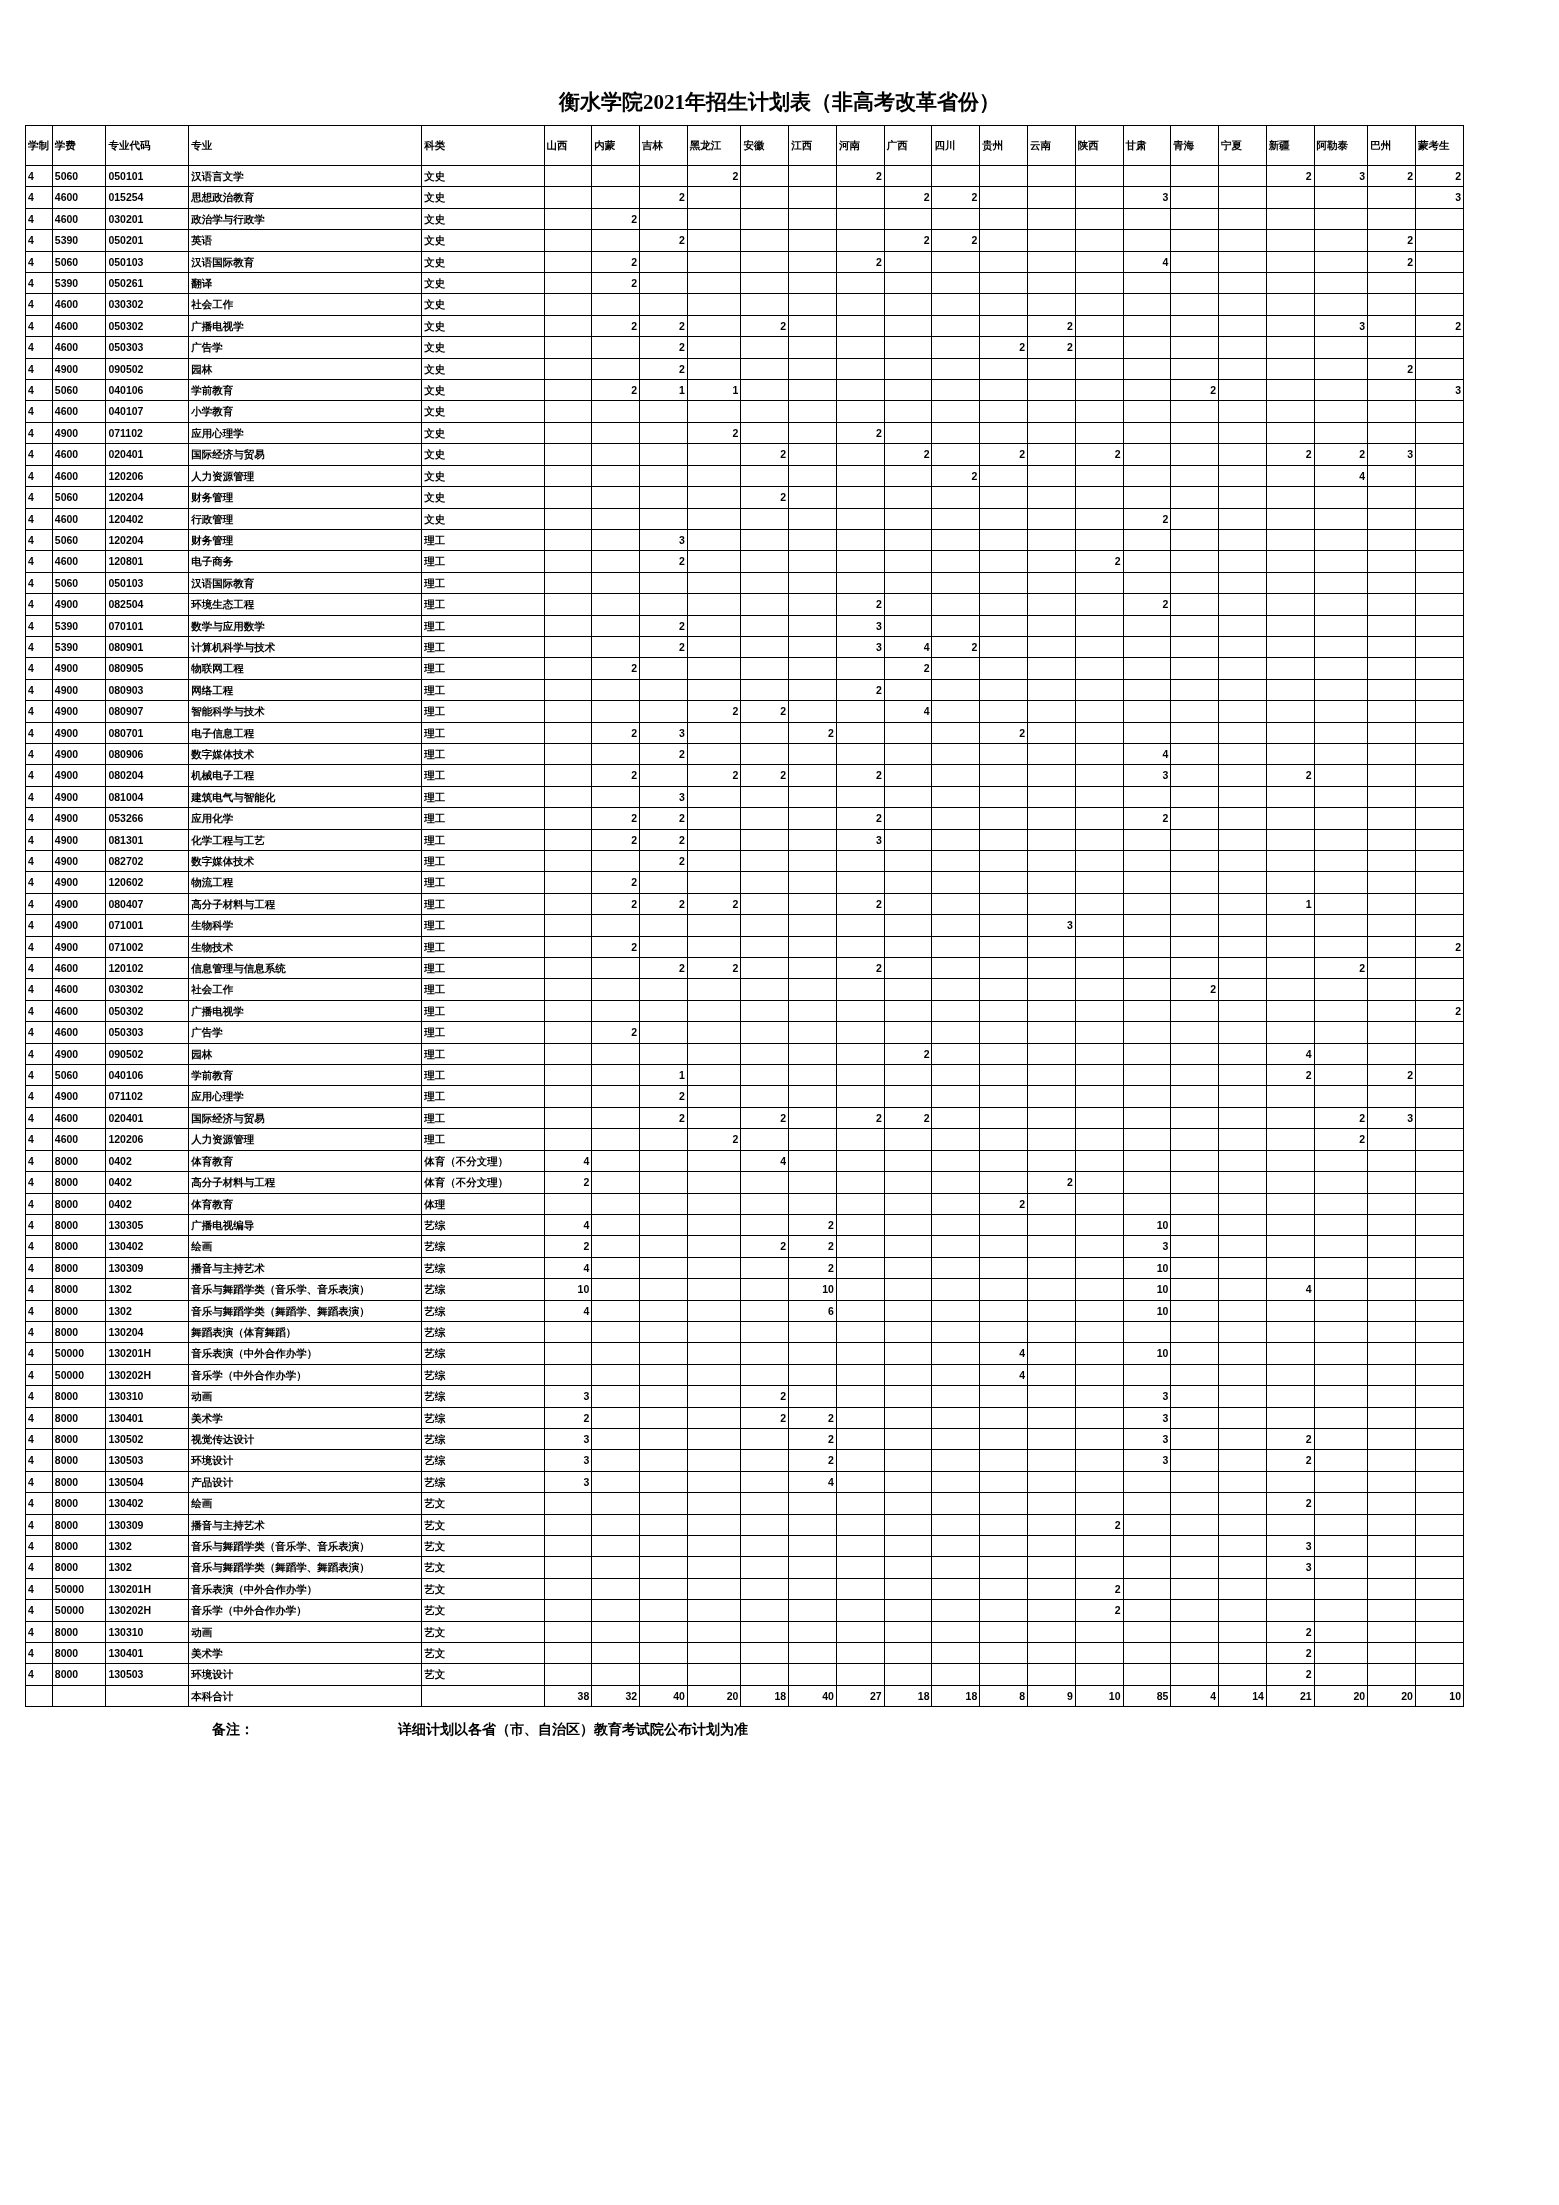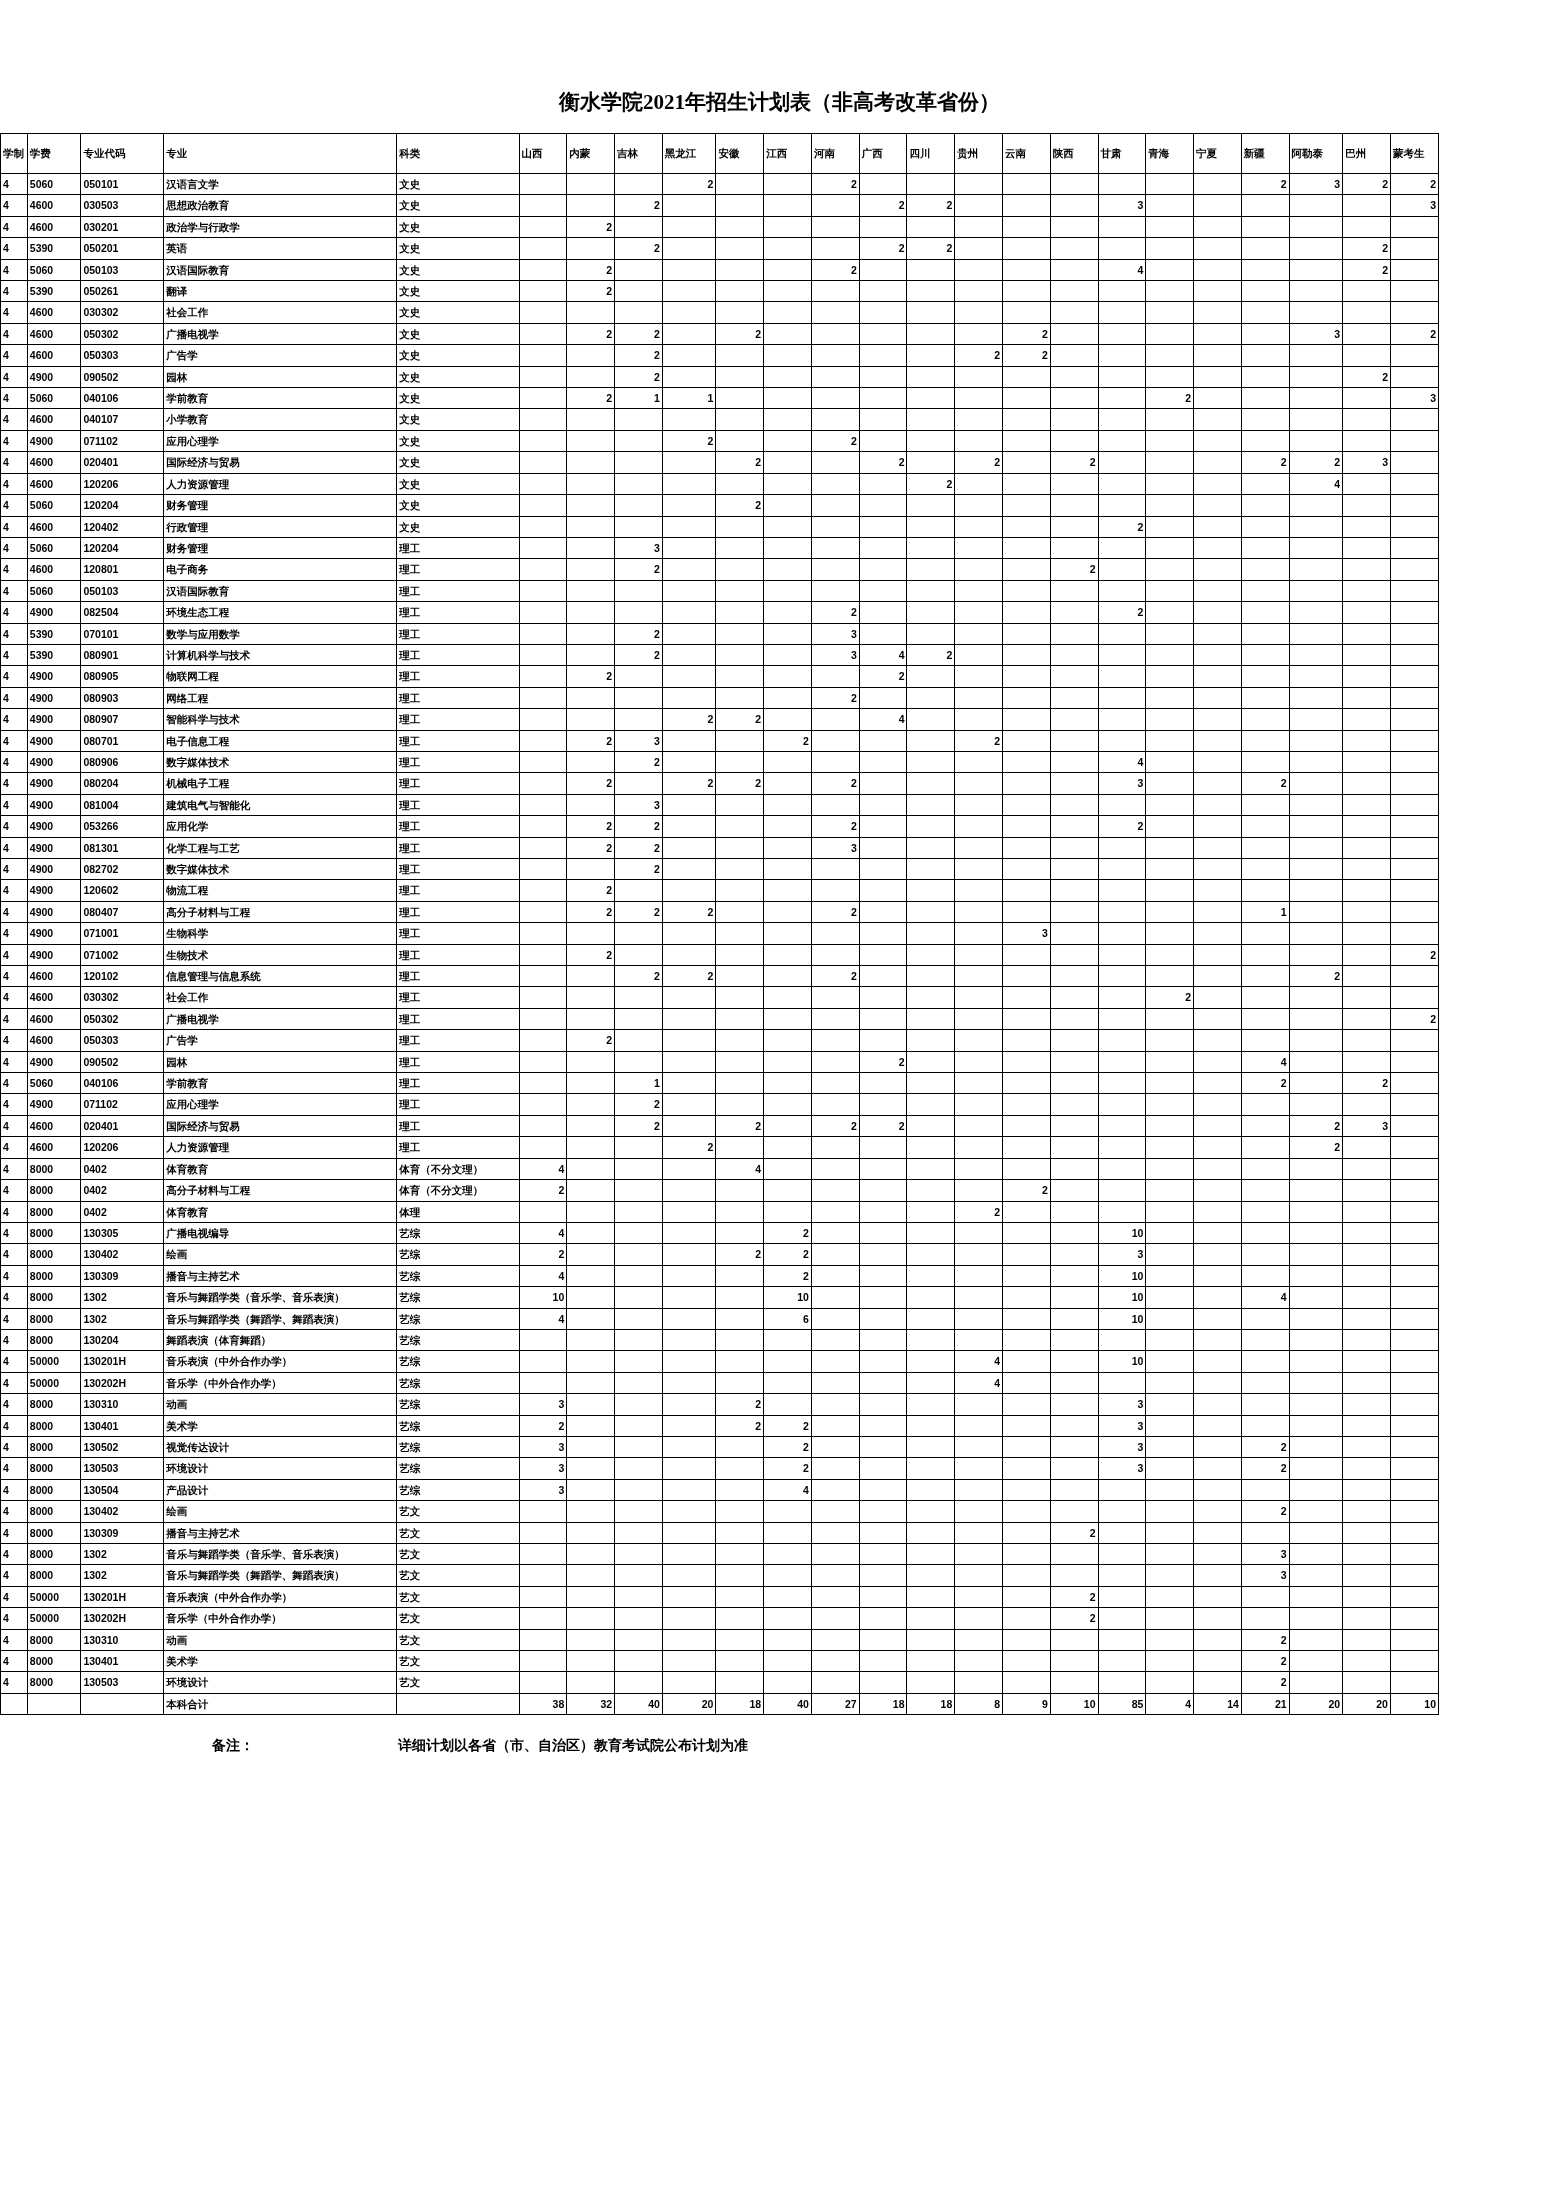--- a/index.html
+++ b/index.html
@@ -24,22 +24,23 @@
     width: 1559px;
     text-align: center;
     font-size: 21px;
     font-weight: bold;
     font-family: "Liberation Serif", "DejaVu Serif", serif;
     padding-top: 88px;
     padding-bottom: 9px;
     letter-spacing: 0px;
   }
   .table-wrap {
-    margin: 8px auto;
+    margin: 0 auto;
     width: 1439px;
+    padding-left: 25px;
   }
   table.plan {
     border-collapse: collapse;
     table-layout: fixed;
     width: 1439px;
     font-size: 10.5px;
     font-family: "Liberation Sans", "DejaVu Sans", sans-serif;
   }
   table.plan td, table.plan th {
     border: 1px solid #000000;
@@ -195,21 +196,21 @@
             <td class="num"></td>
             <td class="num"></td>
             <td class="num">2</td>
             <td class="num">3</td>
             <td class="num">2</td>
             <td class="num">2</td>
           </tr>
           <tr>
             <td class="lefttext">4</td>
             <td class="lefttext">4600</td>
-            <td class="lefttext">030503</td>
+            <td class="lefttext">015254</td>
             <td class="lefttext">思想政治教育</td>
             <td class="lefttext">文史</td>
             <td class="num"></td>
             <td class="num"></td>
             <td class="num">2</td>
             <td class="num"></td>
             <td class="num"></td>
             <td class="num"></td>
             <td class="num"></td>
             <td class="num">2</td>

